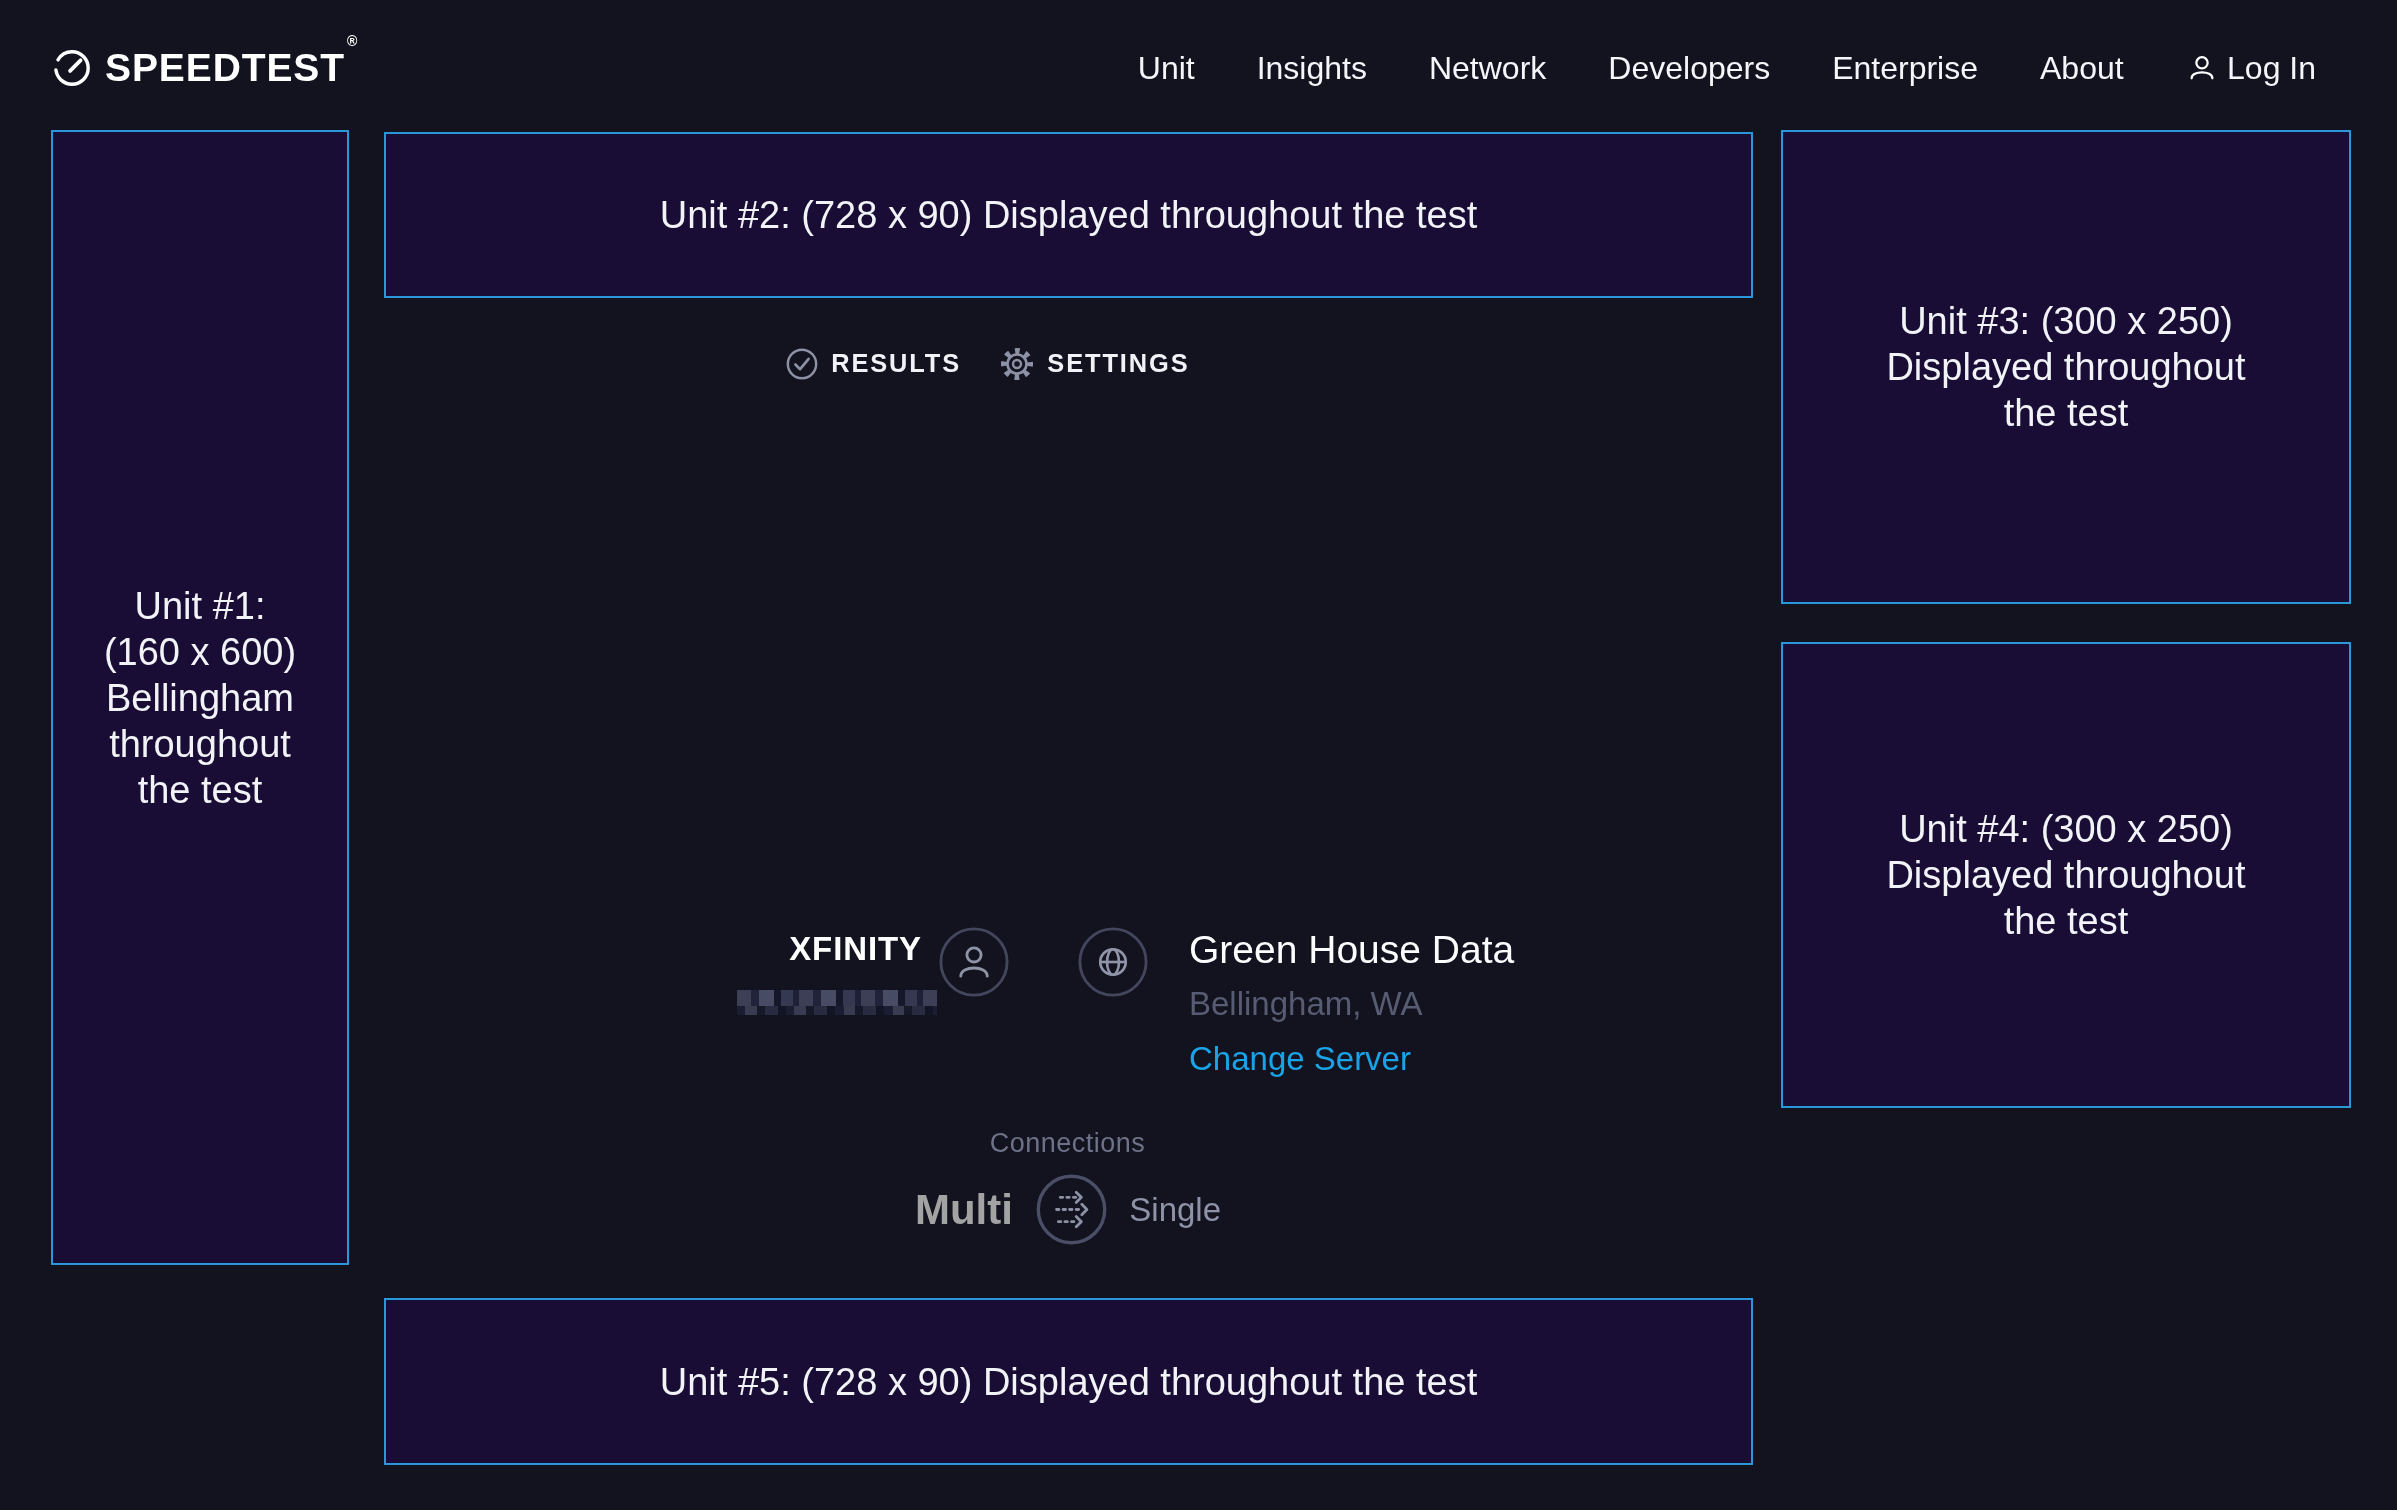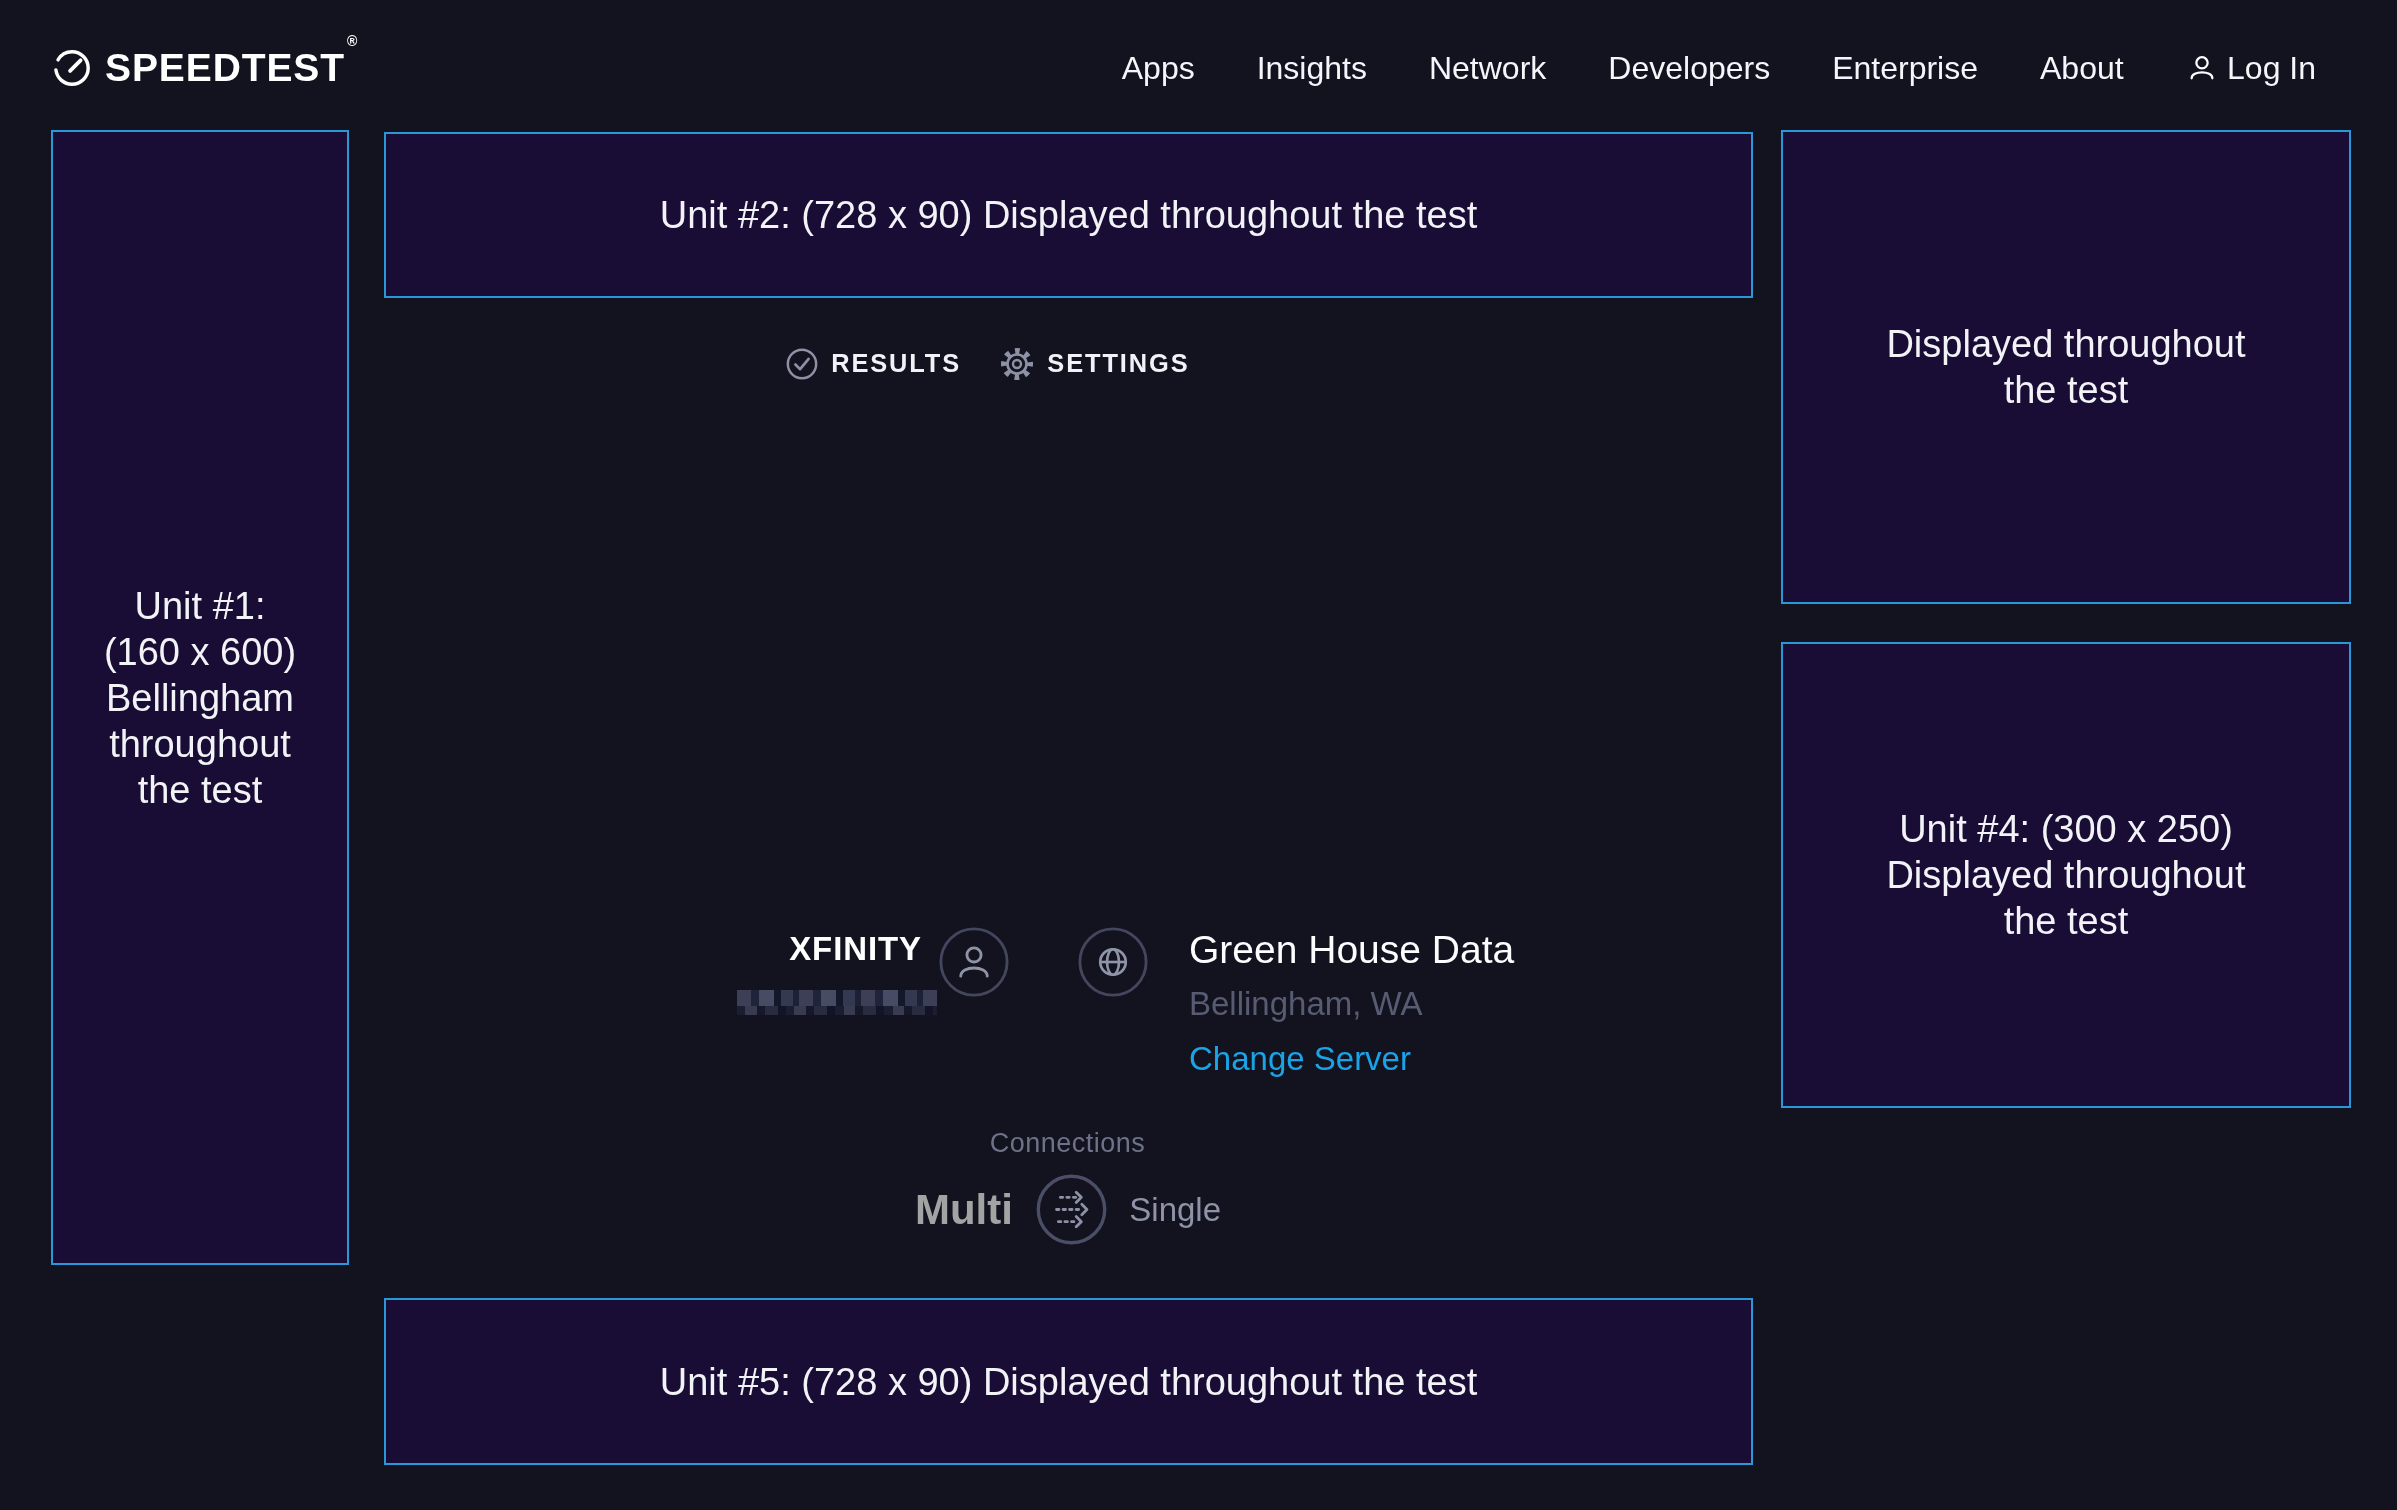--- a/index.html
+++ b/index.html
@@ -64,21 +64,21 @@
 
   <div class="header">
     <div class="brand">
       <svg width="40" height="40" viewBox="0 0 42 42">
         <circle cx="21" cy="21" r="17" fill="none" stroke="#ffffff" stroke-width="3.6" stroke-linecap="round" stroke-dasharray="96 11" stroke-dashoffset="-62"></circle>
         <line x1="19" y1="24" x2="30" y2="13" stroke="#ffffff" stroke-width="4" stroke-linecap="round"></line>
       </svg>
       <span class="brand-text"><span>SPEEDTEST</span><span class="brand-tm">®</span></span>
     </div>
     <div class="nav">
-      <span class="nav-item">Apps</span>
+      <span class="nav-item">Unit</span>
       <span class="nav-item">Insights</span>
       <span class="nav-item">Network</span>
       <span class="nav-item">Developers</span>
       <span class="nav-item">Enterprise</span>
       <span class="nav-item">About</span>
       <span class="login">
         <svg width="32" height="32" viewBox="0 0 34 34">
           <circle cx="17" cy="11.5" r="6" fill="none" stroke="#ffffff" stroke-width="2.4"></circle>
           <path d="M 6 28 C 6 19.5, 28 19.5, 28 28" fill="none" stroke="#ffffff" stroke-width="2.4" stroke-linecap="round"></path>
         </svg>
@@ -91,20 +91,21 @@
     <div>Unit #1:</div>
     <div>(160 x 600)</div>
     <div>Bellingham</div>
     <div>throughout</div>
     <div>the test</div>
   </div>
   <div class="ad ad-2">
     <div>Unit #2: (728 x 90) Displayed throughout the test</div>
   </div>
   <div class="ad ad-3">
+    <div>Unit #3: (300 x 250)</div>
     <div>Displayed throughout</div>
     <div>the test</div>
   </div>
   <div class="ad ad-4">
     <div>Unit #4: (300 x 250)</div>
     <div>Displayed throughout</div>
     <div>the test</div>
   </div>
   <div class="ad ad-5">
     <div>Unit #5: (728 x 90) Displayed throughout the test</div>

